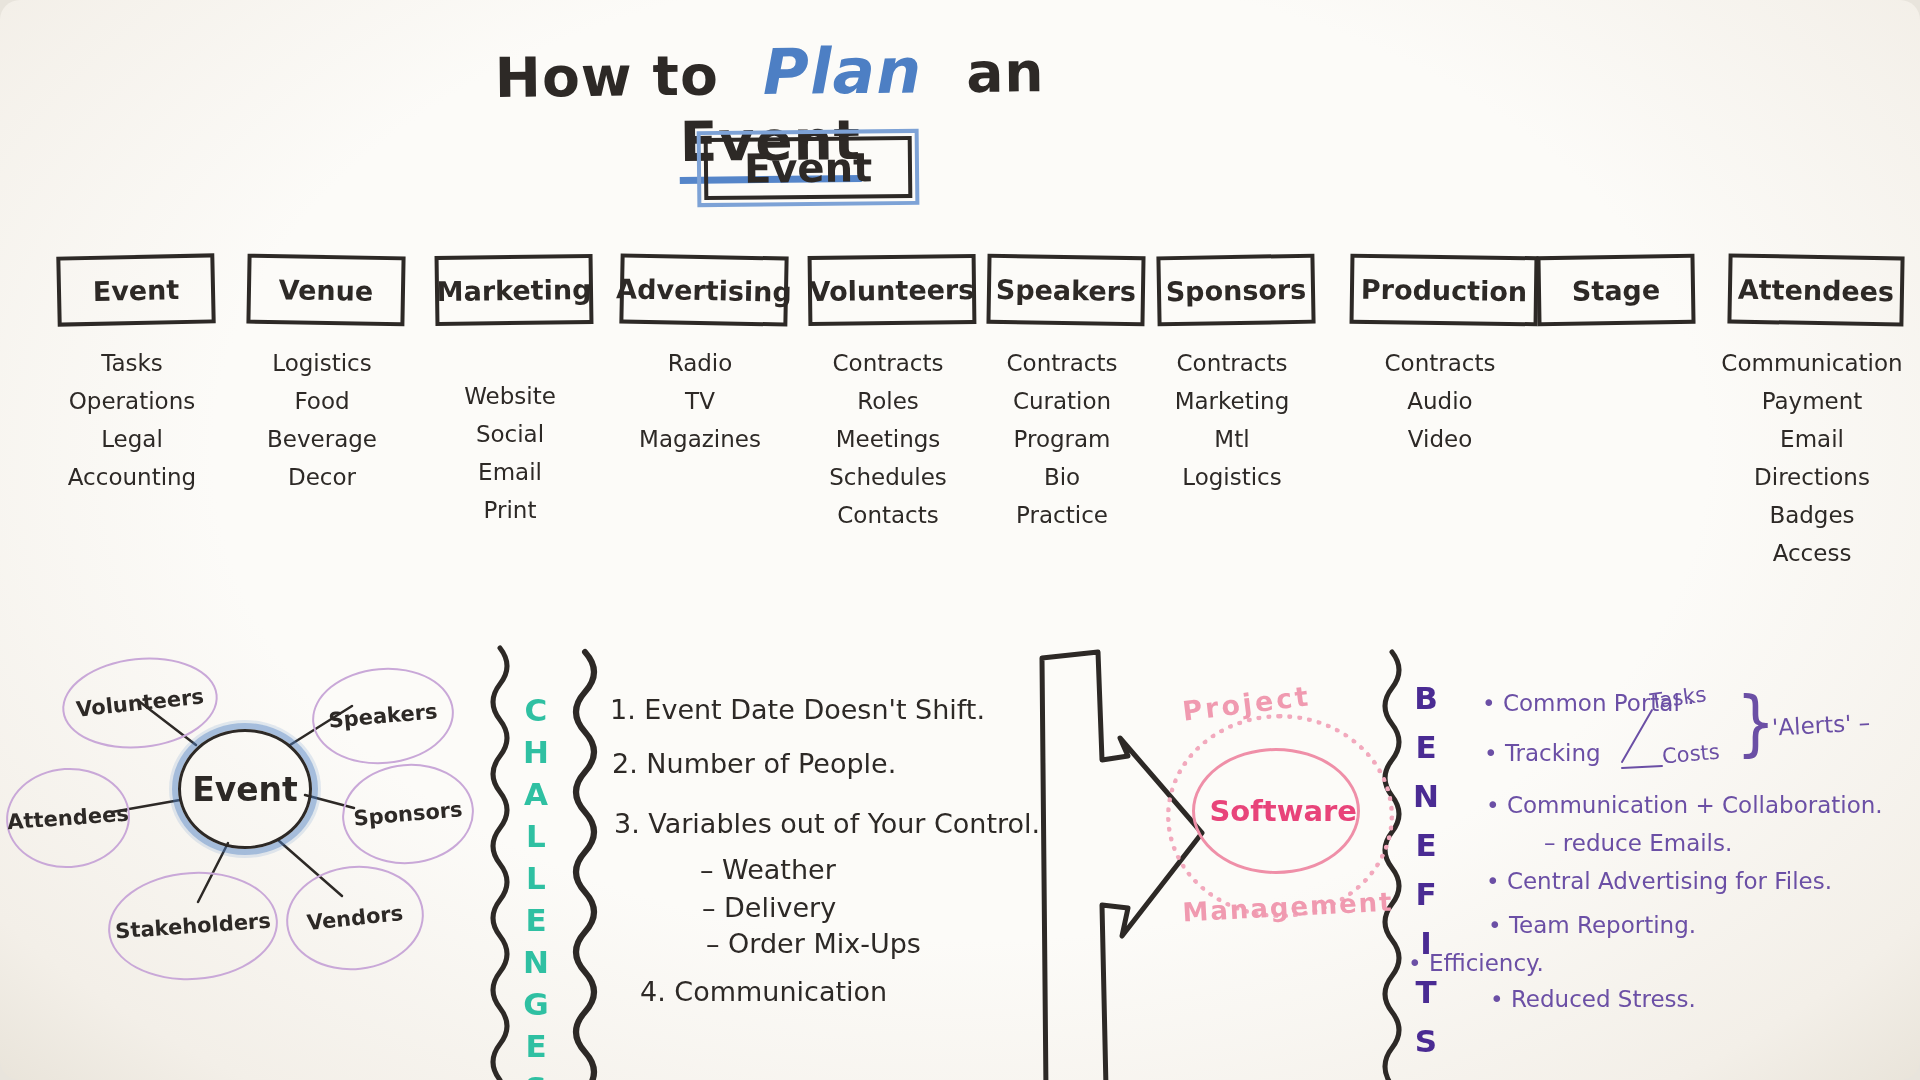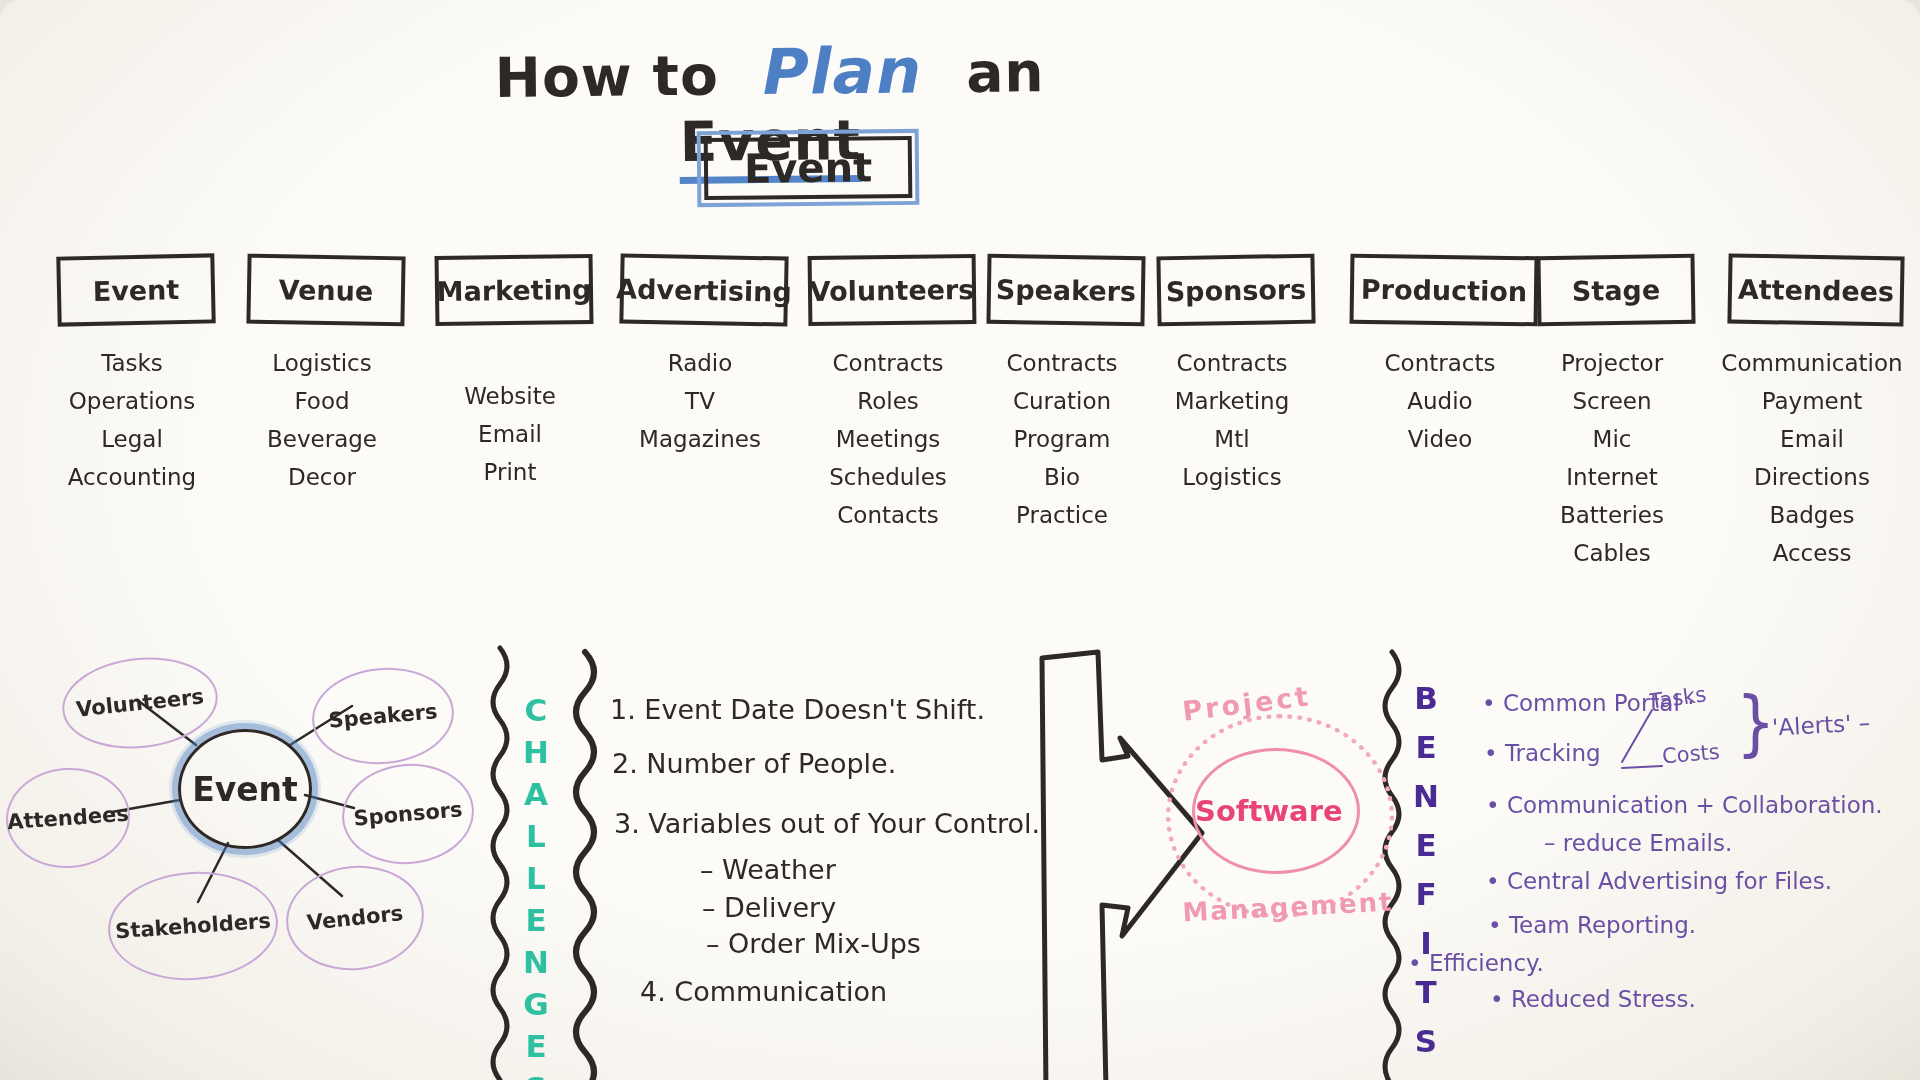--- a/index.html
+++ b/index.html
@@ -41,21 +41,21 @@
   .pur{color:#4a2b93;font-size:31px;letter-spacing:13px;}
 
   
   .ch-item{position:absolute;font-size:27px;font-weight:500;white-space:nowrap;}
 
   
   .sw-cloud{position:absolute;left:1166px;top:714px;width:218px;height:194px;
     border:5px dotted #f2a9bd;border-radius:50%;}
   .sw-oval{position:absolute;left:1192px;top:748px;width:162px;height:120px;
     border:3px solid #ef8fa8;border-radius:50%;
-    display:flex;align-items:center;justify-content:flex-start;}
+    display:flex;align-items:center;justify-content:flex-end;}
   .sw-top{position:absolute;left:1182px;top:688px;color:#f09ab0;font-size:27px;
     font-weight:bold;transform:rotate(-7deg);letter-spacing:3px;}
   .sw-mid{color:#e8447a;font-size:29px;font-weight:bold;}
   .sw-bot{position:absolute;left:1168px;top:892px;width:240px;color:#f09ab0;font-size:26px;
     font-weight:bold;transform:rotate(-3deg);letter-spacing:2px;text-align:center;}
 
   
   .bn-item{position:absolute;font-size:23px;color:#6b4fa5;font-weight:500;white-space:nowrap;}
   .anno{position:absolute;color:#6b4fa5;font-size:21px;font-weight:500;white-space:nowrap;}
   .bracket{position:absolute;color:#6b4fa5;font-size:62px;font-weight:400;
@@ -142,20 +142,21 @@
     <div class="itm">Accounting</div>
   </div>
   <div class="col-items" style="left:212px;width:220px;">
     <div class="itm">Logistics</div>
     <div class="itm">Food</div>
     <div class="itm">Beverage</div>
     <div class="itm">Decor</div>
   </div>
   <div class="col-items" style="left:400px;width:220px;margin-top:33px;">
     <div class="itm">Website</div>
+    <div class="itm">Social</div>
     <div class="itm">Email</div>
     <div class="itm">Print</div>
   </div>
   <div class="col-items" style="left:590px;width:220px;">
     <div class="itm">Radio</div>
     <div class="itm">TV</div>
     <div class="itm">Magazines</div>
   </div>
   <div class="col-items" style="left:778px;width:220px;">
     <div class="itm">Contracts</div>
@@ -174,28 +175,20 @@
   <div class="col-items" style="left:1122px;width:220px;">
     <div class="itm">Contracts</div>
     <div class="itm">Marketing</div>
     <div class="itm">Mtl</div>
     <div class="itm">Logistics</div>
   </div>
   <div class="col-items" style="left:1330px;width:220px;">
     <div class="itm">Contracts</div>
     <div class="itm">Audio</div>
     <div class="itm">Video</div>
-  </div>
-  <div class="col-items" style="left:1502px;width:220px;">
-    <div class="itm">Projector</div>
-    <div class="itm">Screen</div>
-    <div class="itm">Mic</div>
-    <div class="itm">Internet</div>
-    <div class="itm">Batteries</div>
-    <div class="itm">Cables</div>
   </div>
   <div class="col-items" style="left:1702px;width:220px;">
     <div class="itm">Communication</div>
     <div class="itm">Payment</div>
     <div class="itm">Email</div>
     <div class="itm">Directions</div>
     <div class="itm">Badges</div>
     <div class="itm">Access</div>
   </div>
 

